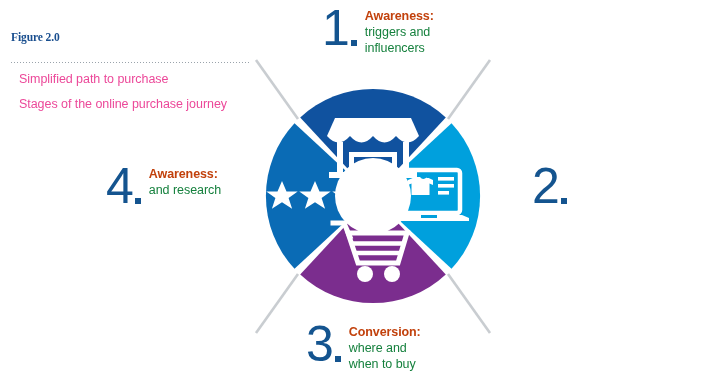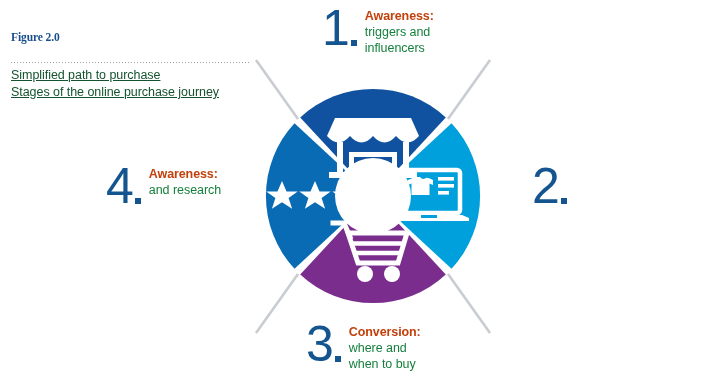--- a/index.html
+++ b/index.html
@@ -42,25 +42,24 @@
   .caption-rule {
     width: 238px;
     height: 1px;
     margin: 2px 0 4px 0;
     background-image: linear-gradient(to right, #9aa3ab 0 1px, transparent 1px 3px);
     background-size: 3px 1px;
     background-repeat: repeat-x;
   }
   .caption-line {
     font-size: 12.5px;
-    color: #14532d;
+    color: #ec4899;
     line-height: 17px;
-    margin: 0;
+    margin: 8px;
     letter-spacing: -0.05px;
-    text-decoration: underline;
   }
 
   
   .callout {
     position: absolute;
     display: flex;
     align-items: flex-start;
   }
   .callout-num {
     font-size: 50px;

